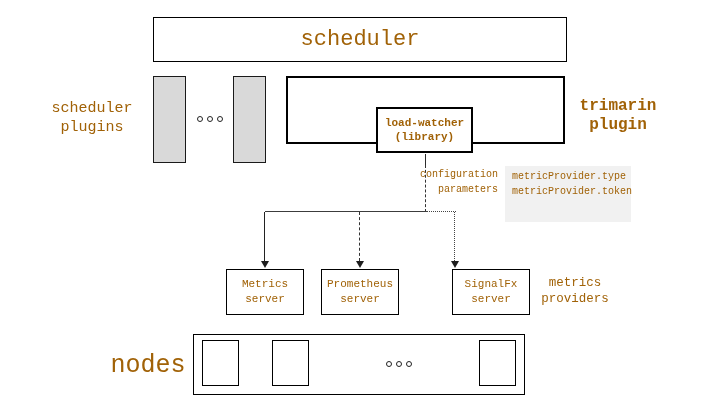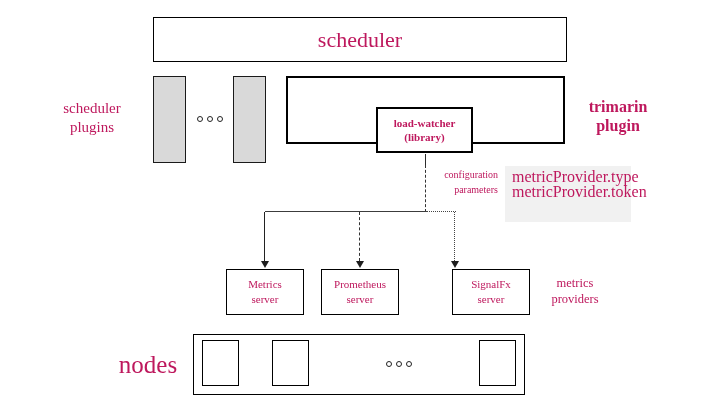--- a/index.html
+++ b/index.html
@@ -1,18 +1,18 @@
 <!DOCTYPE html>
 <html><head>
 <meta charset="utf-8">
 <style>
   html,body{margin:0;padding:0;background:#fff;}
   #canvas{
     position:relative;width:720px;height:405px;background:#ffffff;
-    font-family:Liberation Serif, serif;color:#be185d;overflow:hidden;
+    font-family:Liberation Mono, monospace;color:#a16207;overflow:hidden;
   }
   .abs{position:absolute;}
   .box{position:absolute;background:#fff;border:1.5px solid #000;box-sizing:border-box;}
   .center{display:flex;align-items:center;justify-content:center;text-align:center;}
 
   
   #scheduler-box{left:153px;top:17px;width:414px;height:45px;font-size:22px;}
 
   
   .plugin-slot{position:absolute;top:76px;width:33px;height:87px;border:1px solid #1a1a1a;box-sizing:border-box;}
@@ -45,21 +45,21 @@
   #drop-signalfx{left:454.4px;top:212px;height:49px;border-left:1.6px dotted #444;}
   .arrow{position:absolute;width:0;height:0;border-left:4px solid transparent;
     border-right:4px solid transparent;border-top:7px solid #1d1d1d;}
   #arrow-metrics{left:261px;top:261px;}
   #arrow-prometheus{left:356px;top:261px;}
   #arrow-signalfx{left:451px;top:261px;}
 
   
   #config-label{left:406px;top:168px;width:92px;text-align:right;font-size:10px;line-height:14.5px;}
   #config-values{left:505px;top:166px;width:126px;height:56px;background:#f1f1f1;
-    font-size:16px;line-height:15px;padding:3px 0 0 7px;box-sizing:border-box;}
+    font-size:10px;line-height:15px;padding:3px 0 0 7px;box-sizing:border-box;}
 
   
   .server-box{position:absolute;top:269px;width:78px;height:46px;border:1.2px solid #000;
     box-sizing:border-box;background:#fff;font-size:11px;line-height:15px;}
   #server-metrics{left:226px;}
   #server-prometheus{left:321px;}
   #server-signalfx{left:416px;margin-left:36px;}
   #providers-label{left:535px;top:275px;width:80px;font-size:12.5px;line-height:16px;}
 
   

